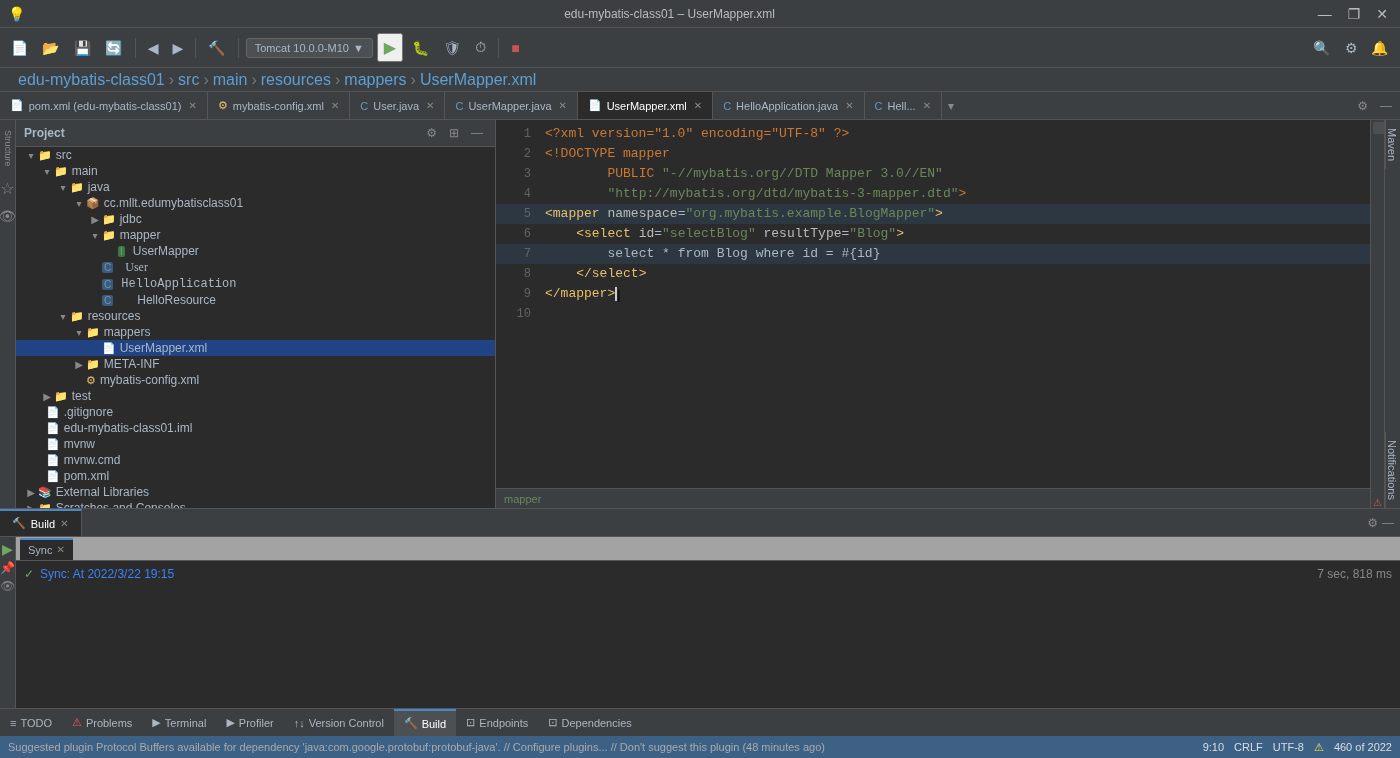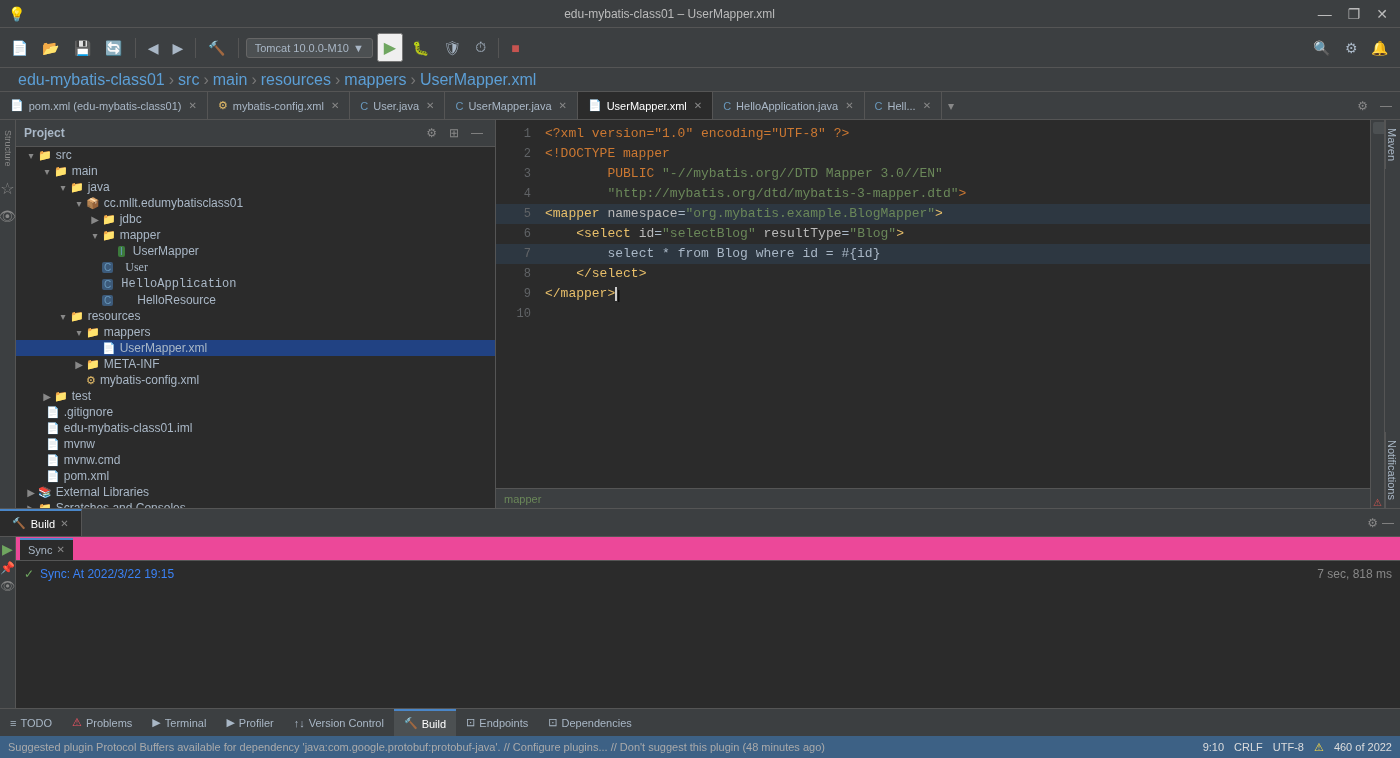--- a/index.html
+++ b/index.html
@@ -479,21 +479,21 @@
 
   <div style="display:flex; flex:1; overflow:hidden;">
 
     <div style="width:16px; background:#3c3f41; border-right:1px solid #555; flex-shrink:0; display:flex; flex-direction:column; align-items:center; gap:4px; padding:4px 0;">
       <button class="bottom-action-btn" style="font-size:14px; color:#6fa660;">▶</button>
       <button class="bottom-action-btn">📌</button>
       <button class="bottom-action-btn">👁</button>
     </div>
     <div style="display:flex; flex-direction:column; flex:1; overflow:hidden;">
 
-      <div style="background:#ec4899; height:24px; display:flex; align-items:center; border-bottom:1px solid #555; padding:0 4px; gap:4px;">
+      <div style="background:#a3a3a3; height:24px; display:flex; align-items:center; border-bottom:1px solid #555; padding:0 4px; gap:4px;">
         <div style="display:flex; align-items:center; background:#2b2b2b; padding:2px 8px; font-size:11px; gap:4px; height:22px; border-top:2px solid #4a86c8;">
           <span>Sync</span>
           <span style="color:#888; font-size:10px;">✕</span>
         </div>
       </div>
       <div class="build-content">
         <div class="build-line">
           <span class="build-icon-success">✓</span>
           <span class="build-text">Sync: At 2022/3/22 19:15</span>
           <span class="build-time">7 sec, 818 ms</span>

